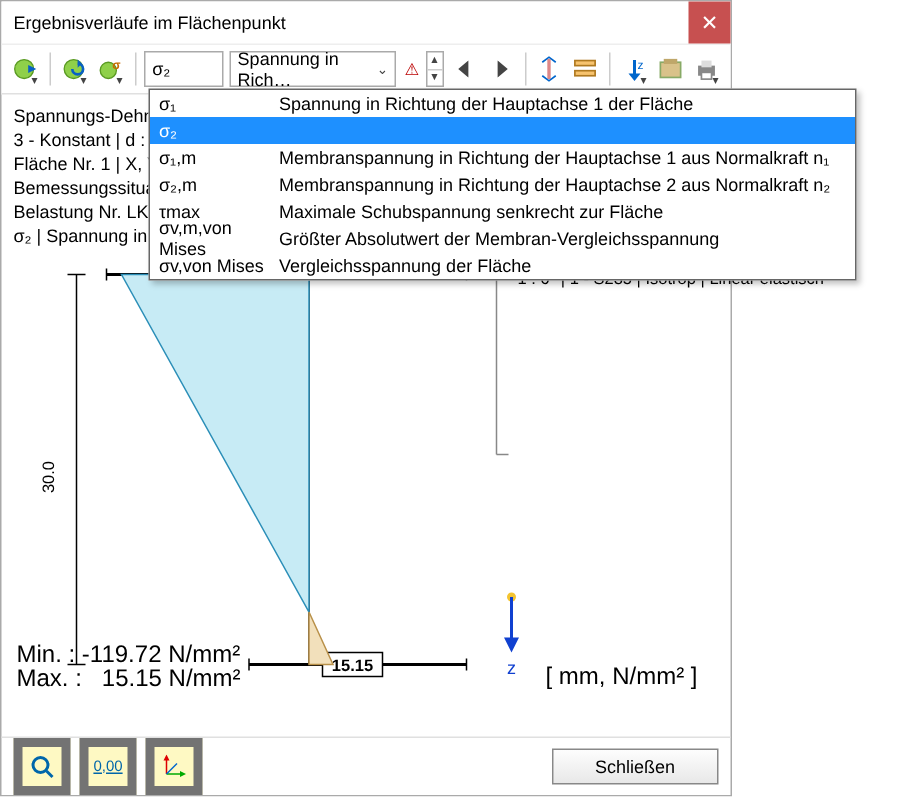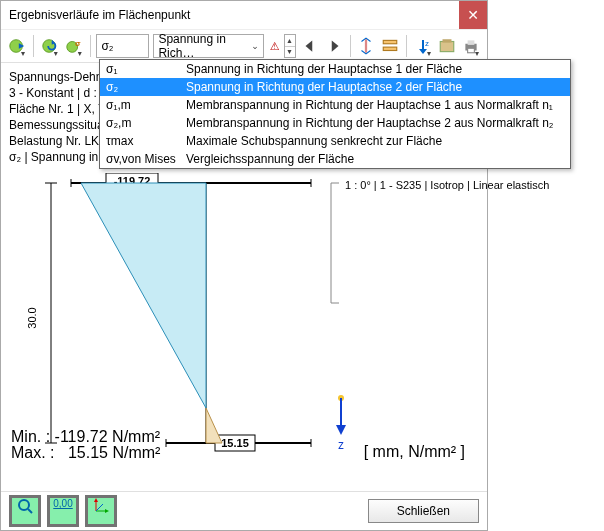--- a/index.html
+++ b/index.html
@@ -28,21 +28,21 @@
   .dropdown .row.sel{background:#1e90ff;color:#fff}
 
   .content{flex:1;position:relative;padding:6px 8px 0 8px}
   .meta{font-size:12px;line-height:16px}
   .chartwrap{position:absolute;left:10px;right:10px;top:110px;bottom:70px}
   .minmax{position:absolute;left:10px;bottom:30px;font-size:16px;line-height:16px}
   .units{position:absolute;right:22px;bottom:30px;font-size:16px}
 
   .footer{height:38px;border-top:1px solid #e0e0e0;display:flex;align-items:center;justify-content:space-between;padding:0 8px}
   .fbtns{display:flex;gap:6px}
-  .fbtn{width:26px;height:26px;border:3px solid #737373;background:#86efac;display:flex;justify-content:center}
+  .fbtn{width:26px;height:26px;border:6px solid #737373;background:#fef9c3;display:flex;align-items:center;justify-content:center}
   .closebig{padding:4px 28px;border:1px solid #888;background:linear-gradient(#fdfdfd,#e8e8e8);font-size:12px}
 </style>
 </head>
 <body>
 
 <div class="window">
 
   <div class="titlebar">
     <span class="title">Ergebnisverläufe im Flächenpunkt</span>
     <div class="closebtn">✕</div>
@@ -128,33 +128,36 @@
       </div>
   </div>
 
   <div class="dropdown">
     <div class="row">
         <span class="k">σ₁</span>
         <span class="d">Spannung in Richtung der Hauptachse 1 der Fläche</span>
       </div>
     <div class="row sel">
         <span class="k">σ₂</span>
-        <span class="d">Spannung in Richtung der Hauptachse 2 der Fläche</span>
       </div>
     <div class="row">
         <span class="k">σ₁,m</span>
         <span class="d">Membranspannung in Richtung der Hauptachse 1 aus Normalkraft n₁</span>
       </div>
     <div class="row">
         <span class="k">σ₂,m</span>
         <span class="d">Membranspannung in Richtung der Hauptachse 2 aus Normalkraft n₂</span>
       </div>
     <div class="row">
         <span class="k">τmax</span>
         <span class="d">Maximale Schubspannung senkrecht zur Fläche</span>
+      </div>
+    <div class="row">
+        <span class="k">σv,m,von Mises</span>
+        <span class="d">Größter Absolutwert der Membran-Vergleichsspannung</span>
       </div>
     <div class="row">
         <span class="k">σv,von Mises</span>
         <span class="d">Vergleichsspannung der Fläche</span>
       </div>
   </div>
 
   <div class="content">
     <div class="meta">
       <div>Spannungs-Dehnun</div>

